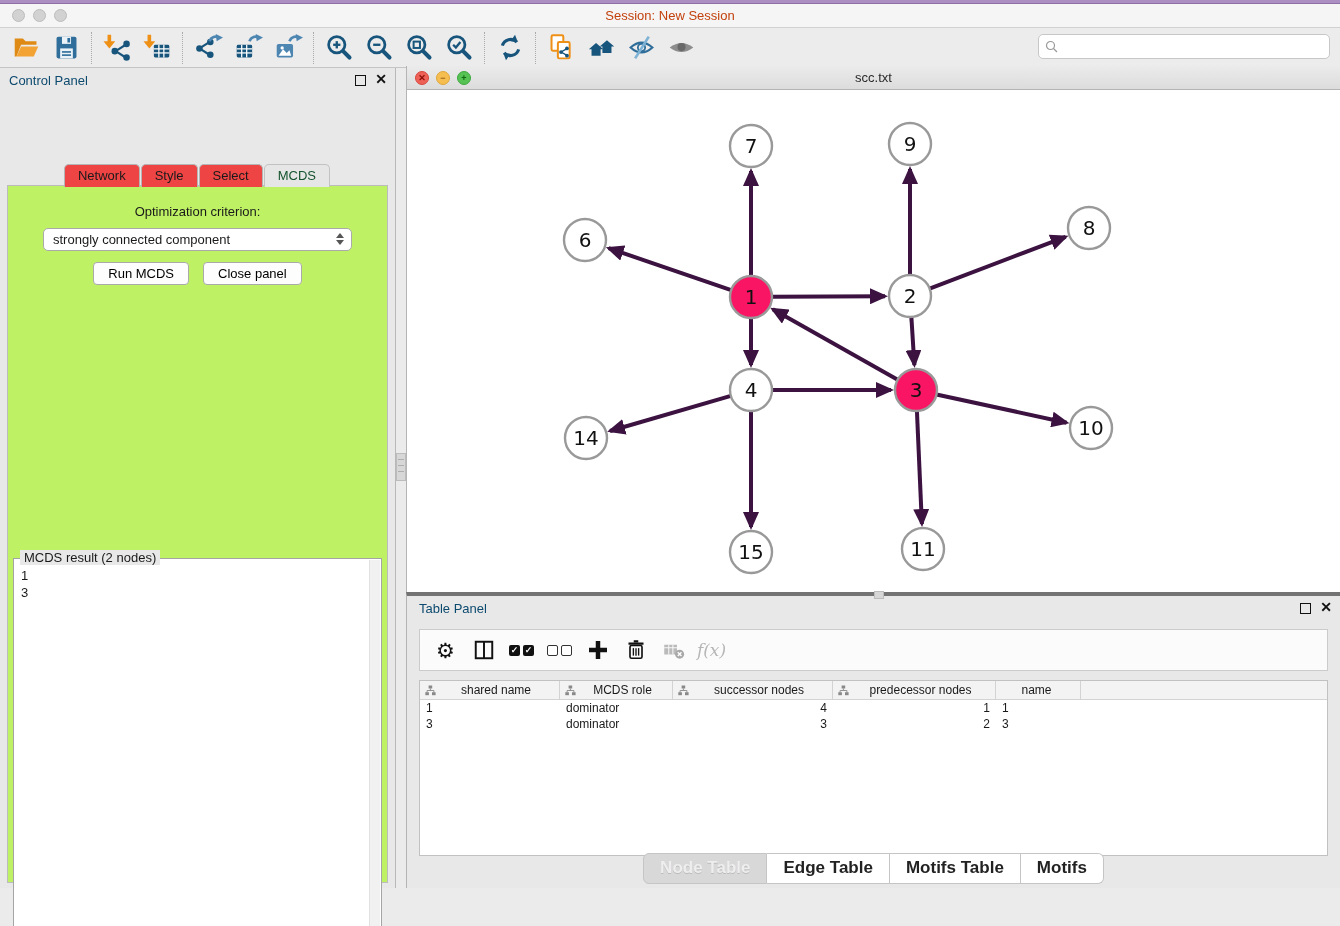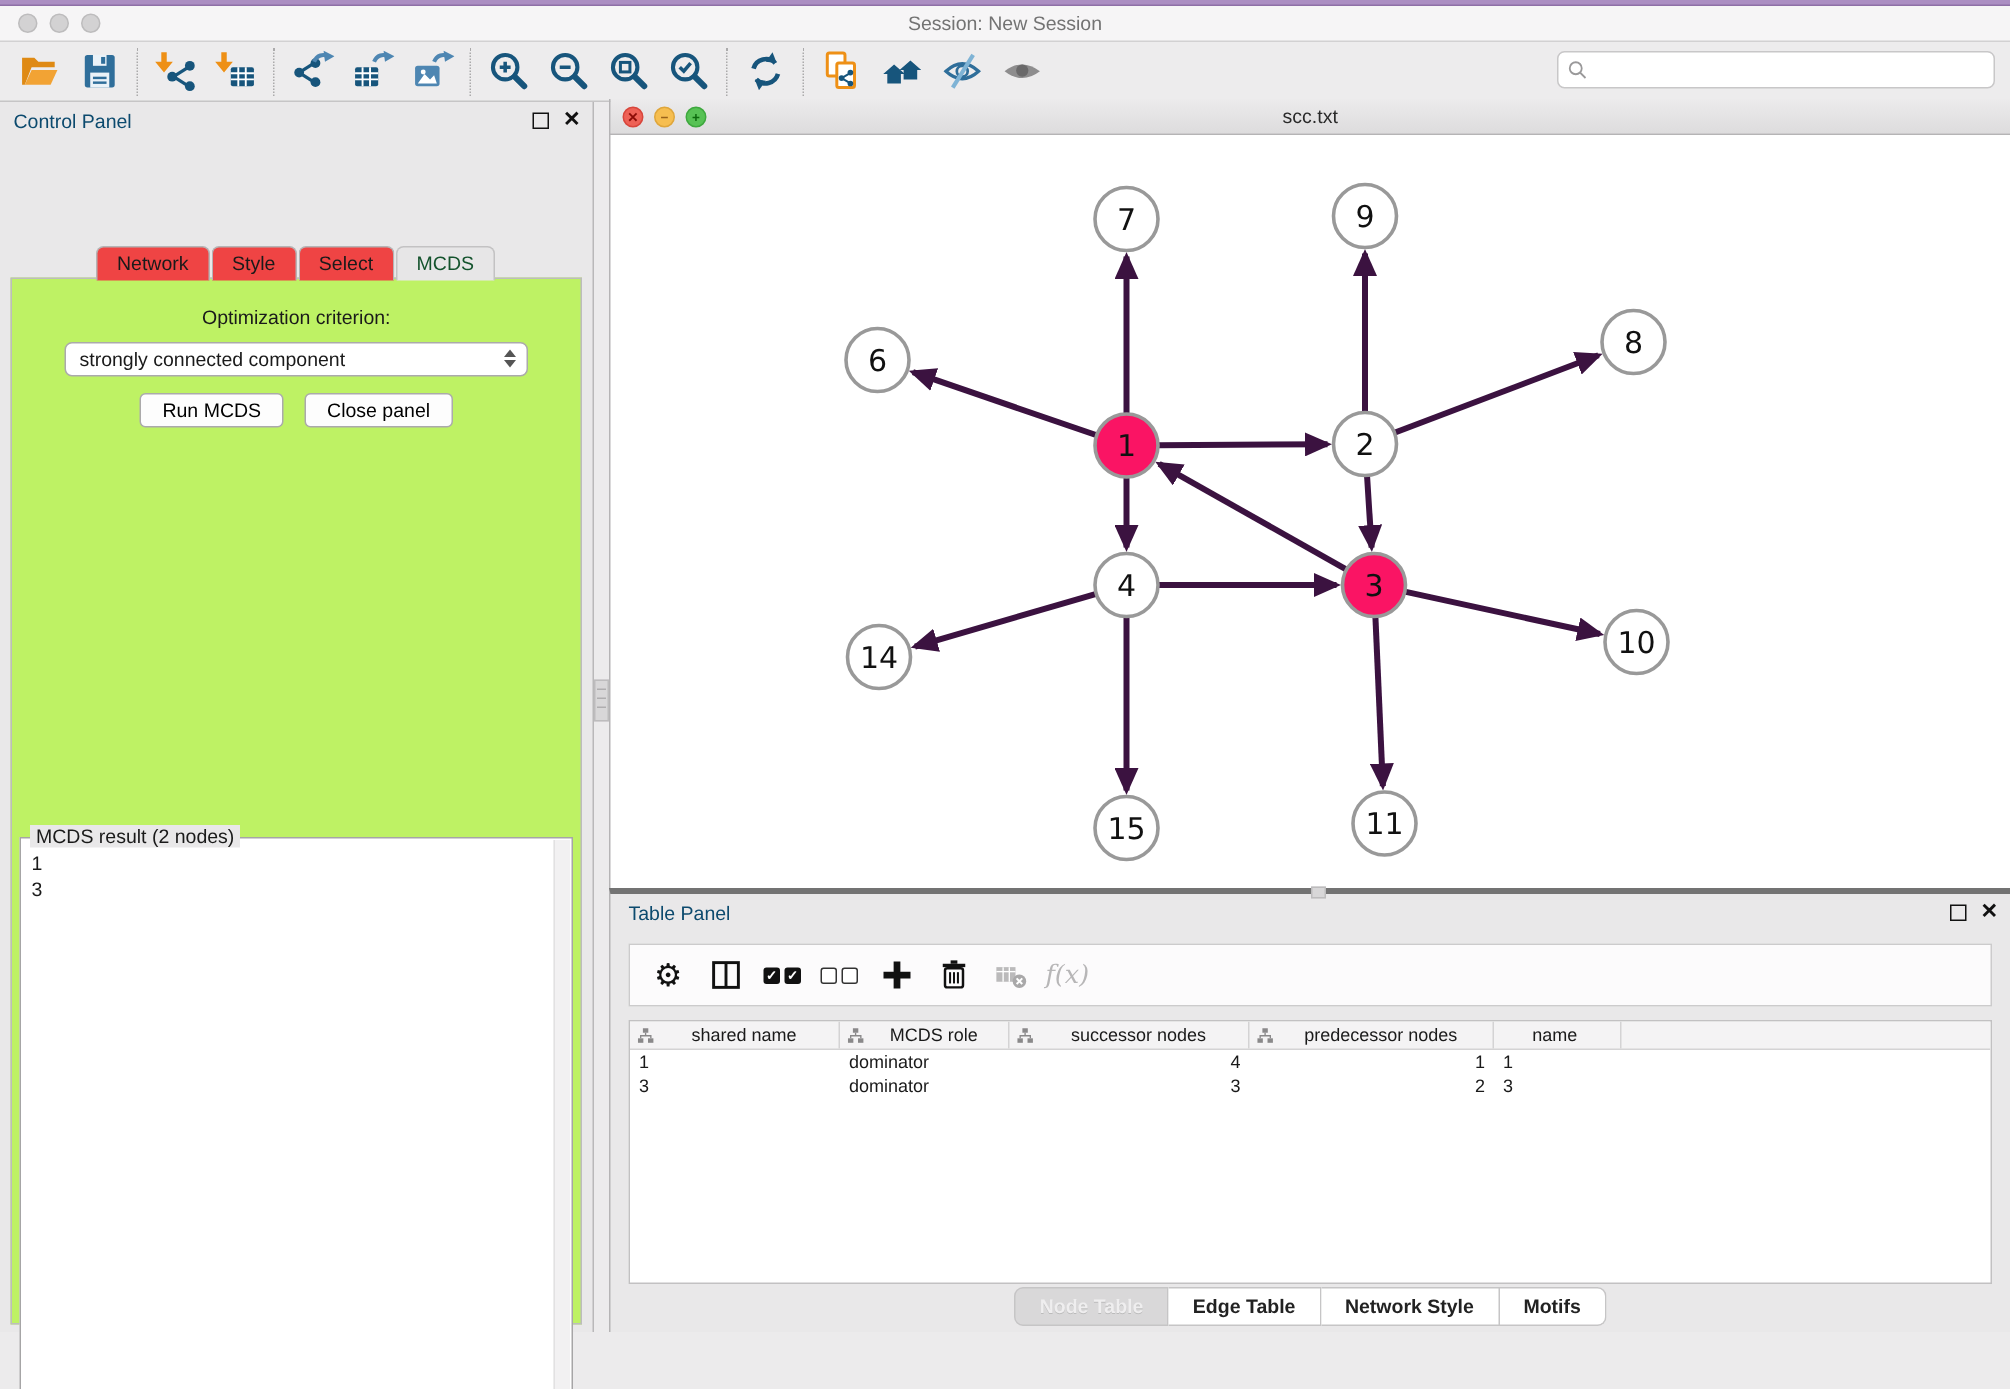--- a/index.html
+++ b/index.html
@@ -5,21 +5,21 @@
   * { margin:0; padding:0; box-sizing:border-box; }
   html,body { width:1340px; height:926px; }
   body { font-family:"Liberation Sans", sans-serif; font-size:13px; color:#1a1a1a; background:#ECEBEC; }
   #app { position:relative; width:1340px; height:926px; overflow:hidden; background:#ECEBEC; }
 
   
   .mac-strip { position:absolute; left:0; top:0; width:100%; height:4px; background:#AB8EC2; border-bottom:1px solid #8E6FA6; }
   .titlebar { position:absolute; left:0; top:4px; width:100%; height:24px; background:#F6F5F6; border-bottom:1px solid #D2D1D2; }
   .titlebar .dots { position:absolute; left:12px; top:5px; display:flex; gap:8px; }
   .titlebar .dot { width:13px; height:13px; border-radius:50%; background:#D3D2D3; border:1px solid #BDBCBD; }
-  .titlebar .app-title { position:absolute; left:0; right:0; top:4px; text-align:center; color:#737373; font-size:13px; }
+  .titlebar .app-title { position:absolute; left:0; right:0; top:4px; text-align:center; color:#c2410c; font-size:13px; }
 
   
   .toolbar { position:absolute; left:0; top:28px; width:100%; height:40px; background:#EDECED; border-bottom:1px solid #C6C5C6; display:flex; align-items:center; padding-left:6px; }
   .tbtn { width:40px; height:34px; display:flex; align-items:center; justify-content:center; cursor:default; }
   .tbtn svg { width:29px; height:29px; }
   .tsep { width:1px; height:32px; border-left:1px dotted #ABAAAB; margin:0 5px; }
   .search-wrap { position:absolute; right:10px; top:6px; width:292px; height:25px; background:#FFFFFF; border:1px solid #C8C7C8; border-radius:5px; display:flex; align-items:center; padding-left:5px; }
   .search-wrap svg { width:16px; height:16px; }
   .search-wrap input { border:none; outline:none; flex:1; height:20px; font-size:13px; background:transparent; font-family:"Liberation Sans",sans-serif; }
 
@@ -75,21 +75,21 @@
   .tp-table { position:absolute; left:12px; right:12px; top:84px; bottom:32px; background:#FFFFFF; border:1px solid #C2C1C2; overflow:hidden; }
   .th-row { display:flex; height:19px; background:#F4F3F4; border-bottom:1px solid #D4D3D4; }
   .th { display:flex; align-items:center; border-right:1px solid #D4D3D4; font-size:12px; padding-left:5px; gap:5px; }
   .th .lbl { flex:1; text-align:center; padding-right:8px; }
   .th svg { width:11px; height:11px; flex:none; }
   .tr { display:flex; height:16px; font-size:12px; }
   .td { padding:1px 6px 0; overflow:hidden; white-space:nowrap; }
   .td.num { text-align:right; }
   .w0{width:140px} .w1{width:113px} .w2{width:160px} .w3{width:163px} .w4{width:85px}
   .tp-tabs { position:absolute; left:0; right:0; bottom:4px; display:flex; justify-content:center; }
-  .tp-tab { padding:4px 16px 5px; background:#FFFFFF; border:1px solid #C6C5C6; border-left:none; font-size:13px; font-weight:600; color:#222; }
+  .tp-tab { padding:4px 16px 5px; background:#FFFFFF; border:1px solid #C6C5C6; border-left:none; font-size:17px; font-weight:600; color:#222; }
   .tp-tab:first-child { border-left:1px solid #C6C5C6; border-radius:6px 0 0 6px; }
   .tp-tab:last-child { border-radius:0 6px 6px 0; }
   .tp-tab.active { background:#D9D8D9; color:#EFEEEF; text-shadow:0 1px 0 #BBB; }
 
   
   .statusbar { position:absolute; left:0; bottom:0; width:100%; height:38px; background:#EDECED; border-top:1px solid #C6C5C6; }
   .list-btn { position:absolute; left:10px; top:8px; width:31px; height:26px; background:#FBFAFB; border:1px solid #B9B8B9; display:flex; align-items:center; justify-content:center; }
   .list-btn svg { width:20px; height:18px; }
   .memory-btn { position:absolute; right:8px; top:8px; height:25px; background:#FBFAFB; border:1px solid #B9B8B9; border-radius:4px; display:flex; align-items:center; gap:6px; padding:0 10px; font-size:12px; }
   .memory-dot { width:11px; height:11px; border-radius:50%; background:#2BA33C; }
@@ -509,19 +509,19 @@
         <div class="td w0">3</div>
         <div class="td w1">dominator</div>
         <div class="td w2 num">3</div>
         <div class="td w3 num">2</div>
         <div class="td w4">3</div>
       </div>
     </div>
     <div class="tp-tabs">
       <div class="tp-tab active">Node Table</div>
       <div class="tp-tab">Edge Table</div>
-      <div class="tp-tab">Network Style</div>
+      <div class="tp-tab">Motifs Table</div>
       <div class="tp-tab">Motifs</div>
     </div>
   </div>
 
 
 </div>
 
 </body></html>

